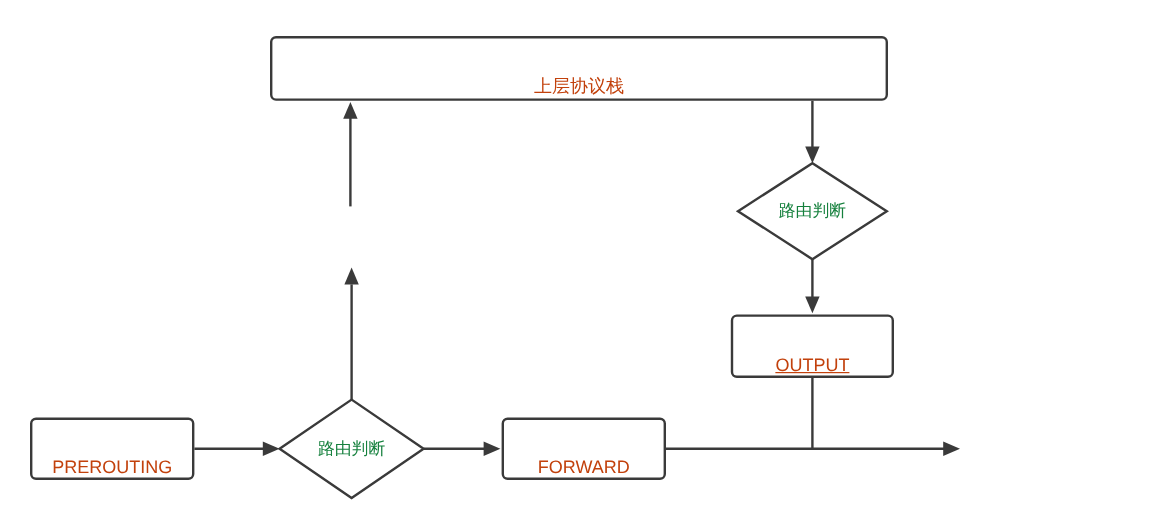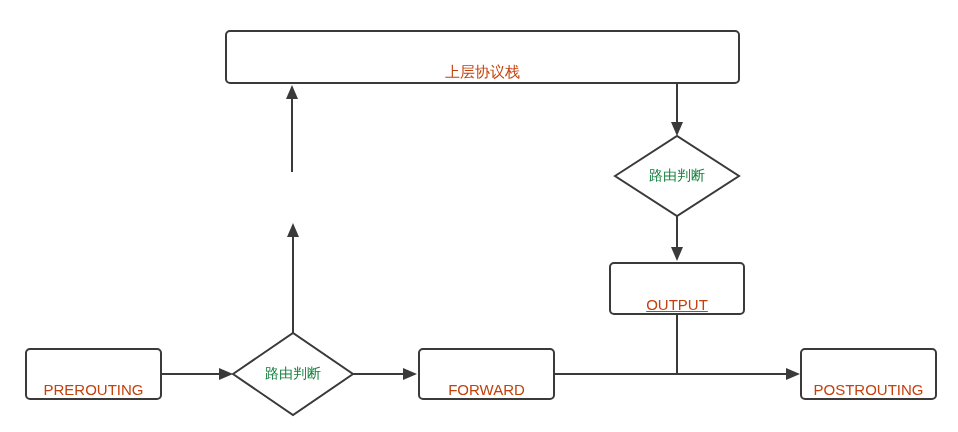--- a/index.html
+++ b/index.html
@@ -119,21 +119,18 @@
   </div>
 
   <div class="node-box" style="left:25px; top:348px; width:137px; height:52px;">
     <span>PREROUTING</span>
   </div>
 
   <div class="node-box" style="left:418px; top:348px; width:137px; height:52px;">
     <span>FORWARD</span>
   </div>
 
-  <div class="node-box" style="left:800px; top:348px; width:137px; height:52px;">
-    <span>POSTROUTING</span>
-  </div>
 
   <div class="diamond-label" style="left:615px; top:156px; width:124px; height:40px;">路由判断</div>
 
   <div class="diamond-label" style="left:233px; top:354px; width:120px; height:40px;">路由判断</div>
 
 </div>
 
 </body></html>

